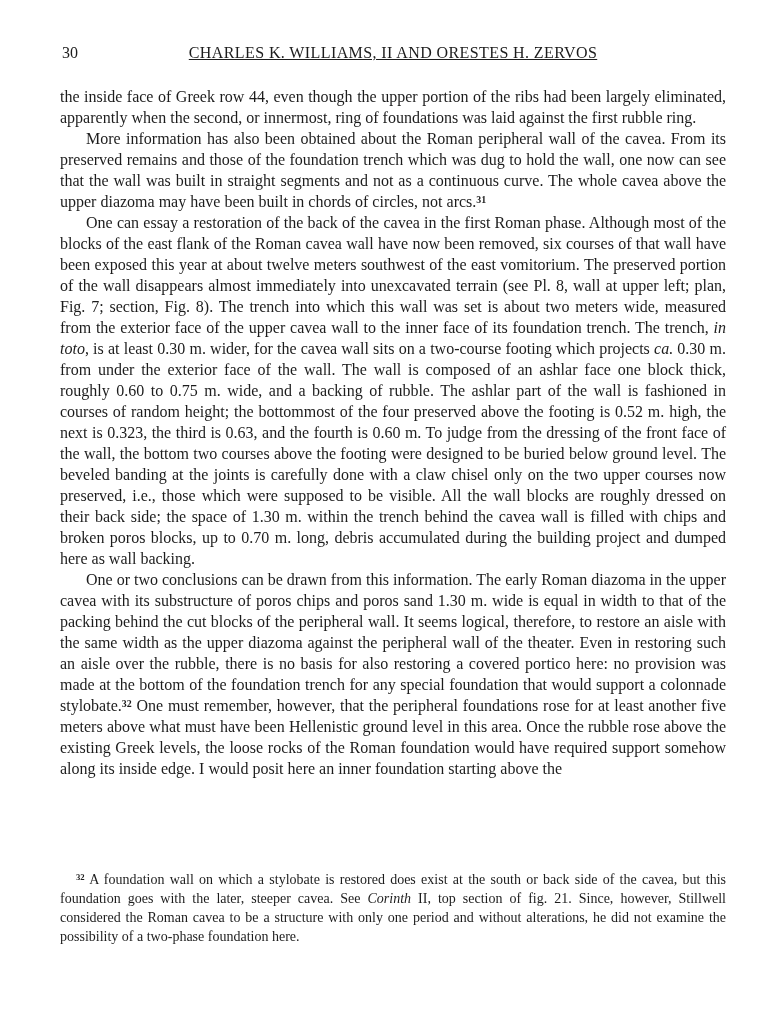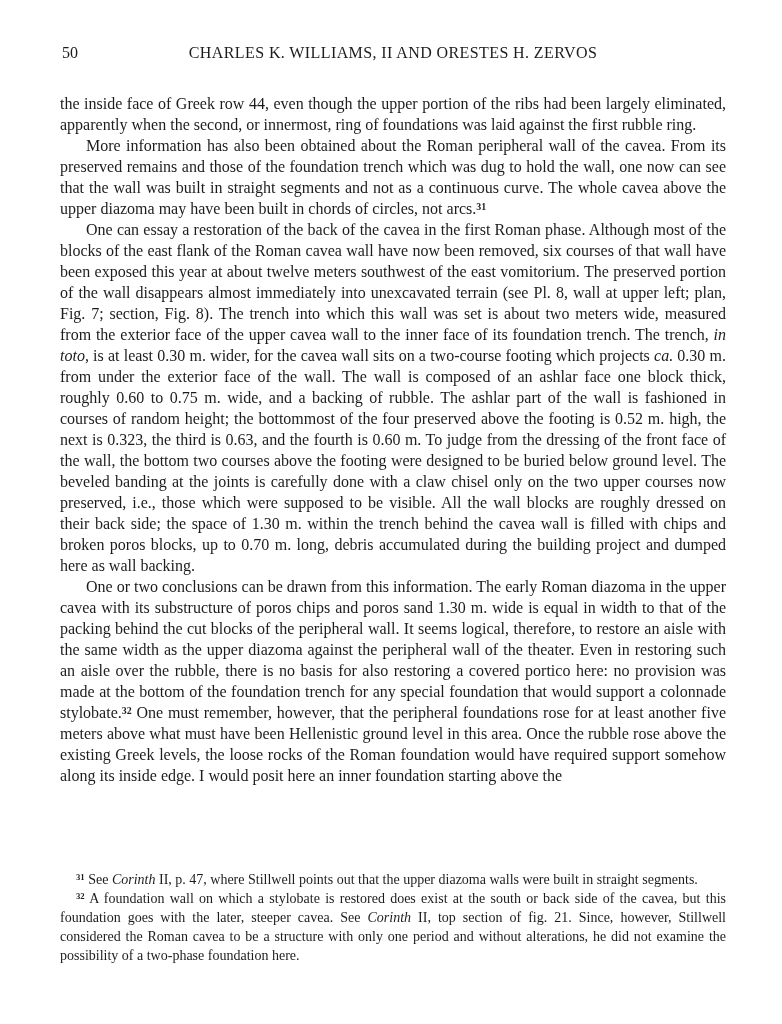--- a/index.html
+++ b/index.html
@@ -25,24 +25,25 @@
   }
   .page-num {
     position: absolute;
     left: 2px;
     top: 0;
   }
   .running-title {
     display: block;
     text-align: center;
     letter-spacing: 0.4px;
+    text-decoration: underline;
   }
   .text-block {
     position: absolute;
-    top: 93px;
+    top: 86px;
     left: 60px;
     width: 666px;
     text-align: justify;
     font-size: 16px;
     line-height: 21px;
     hyphens: auto;
     -webkit-hyphens: auto;
   }
   .text-block p {
     margin: 0;
@@ -75,28 +76,27 @@
   }
   i {
     font-style: italic;
   }
 </style>
 </head>
 <body style="--bg: #ffffff; --fg: #1c1c1c;">
 
 <div class="page">
   <header class="running-head">
-    <span class="page-num">50</span>
+    <span class="page-num">30</span>
     <span class="running-title">CHARLES K. WILLIAMS, II AND ORESTES H. ZERVOS</span>
   </header>
 
   <main class="text-block">
       <p><span>the inside face of Greek row 44, even though the upper portion of the ribs had been largely eliminated, apparently when the second, or innermost, ring of foundations was laid against the first rubble ring.</span></p>
       <p class="indent"><span>More information has also been obtained about the Roman peripheral wall of the cavea. From its preserved remains and those of the foundation trench which was dug to hold the wall, one now can see that the wall was built in straight segments and not as a continuous curve. The whole cavea above the upper diazoma may have been built in chords of circles, not arcs.</span><sup>31</sup></p>
       <p class="indent"><span>One can essay a restoration of the back of the cavea in the first Roman phase. Although most of the blocks of the east flank of the Roman cavea wall have now been removed, six courses of that wall have been exposed this year at about twelve meters southwest of the east vomitorium. The preserved portion of the wall disappears almost immediately into unexcavated terrain (see Pl. 8, wall at upper left; plan, Fig. 7; section, Fig. 8). The trench into which this wall was set is about two meters wide, measured from the exterior face of the upper cavea wall to the inner face of its foundation trench. The trench, </span><i>in toto</i><span>, is at least 0.30 m. wider, for the cavea wall sits on a two-course footing which projects </span><i>ca.</i><span> 0.30 m. from under the exterior face of the wall. The wall is composed of an ashlar face one block thick, roughly 0.60 to 0.75 m. wide, and a backing of rubble. The ashlar part of the wall is fashioned in courses of random height; the bottommost of the four preserved above the footing is 0.52 m. high, the next is 0.323, the third is 0.63, and the fourth is 0.60 m. To judge from the dressing of the front face of the wall, the bottom two courses above the footing were designed to be buried below ground level. The beveled banding at the joints is carefully done with a claw chisel only on the two upper courses now preserved, i.e., those which were supposed to be visible. All the wall blocks are roughly dressed on their back side; the space of 1.30 m. within the trench behind the cavea wall is filled with chips and broken poros blocks, up to 0.70 m. long, debris accumulated during the building project and dumped here as wall backing.</span></p>
       <p class="indent"><span>One or two conclusions can be drawn from this information. The early Roman diazoma in the upper cavea with its substructure of poros chips and poros sand 1.30 m. wide is equal in width to that of the packing behind the cut blocks of the peripheral wall. It seems logical, therefore, to restore an aisle with the same width as the upper diazoma against the peripheral wall of the theater. Even in restoring such an aisle over the rubble, there is no basis for also restoring a covered portico here: no provision was made at the bottom of the foundation trench for any special foundation that would support a colonnade stylobate.</span><sup>32</sup><span> One must remember, however, that the peripheral foundations rose for at least another five meters above what must have been Hellenistic ground level in this area. Once the rubble rose above the existing Greek levels, the loose rocks of the Roman foundation would have required support somehow along its inside edge. I would posit here an inner foundation starting above the</span></p>
     </main>
 
   <section class="footnotes">
-      <p><sup>31</sup><span> See </span><i>Corinth</i><span> II, p. 47, where Stillwell points out that the upper diazoma walls were built in straight segments.</span></p>
       <p><sup>32</sup><span> A foundation wall on which a stylobate is restored does exist at the south or back side of the cavea, but this foundation goes with the later, steeper cavea. See </span><i>Corinth</i><span> II, top section of fig. 21. Since, however, Stillwell considered the Roman cavea to be a structure with only one period and without alterations, he did not examine the possibility of a two-phase foundation here.</span></p>
     </section>
 </div>
 
 </body></html>

